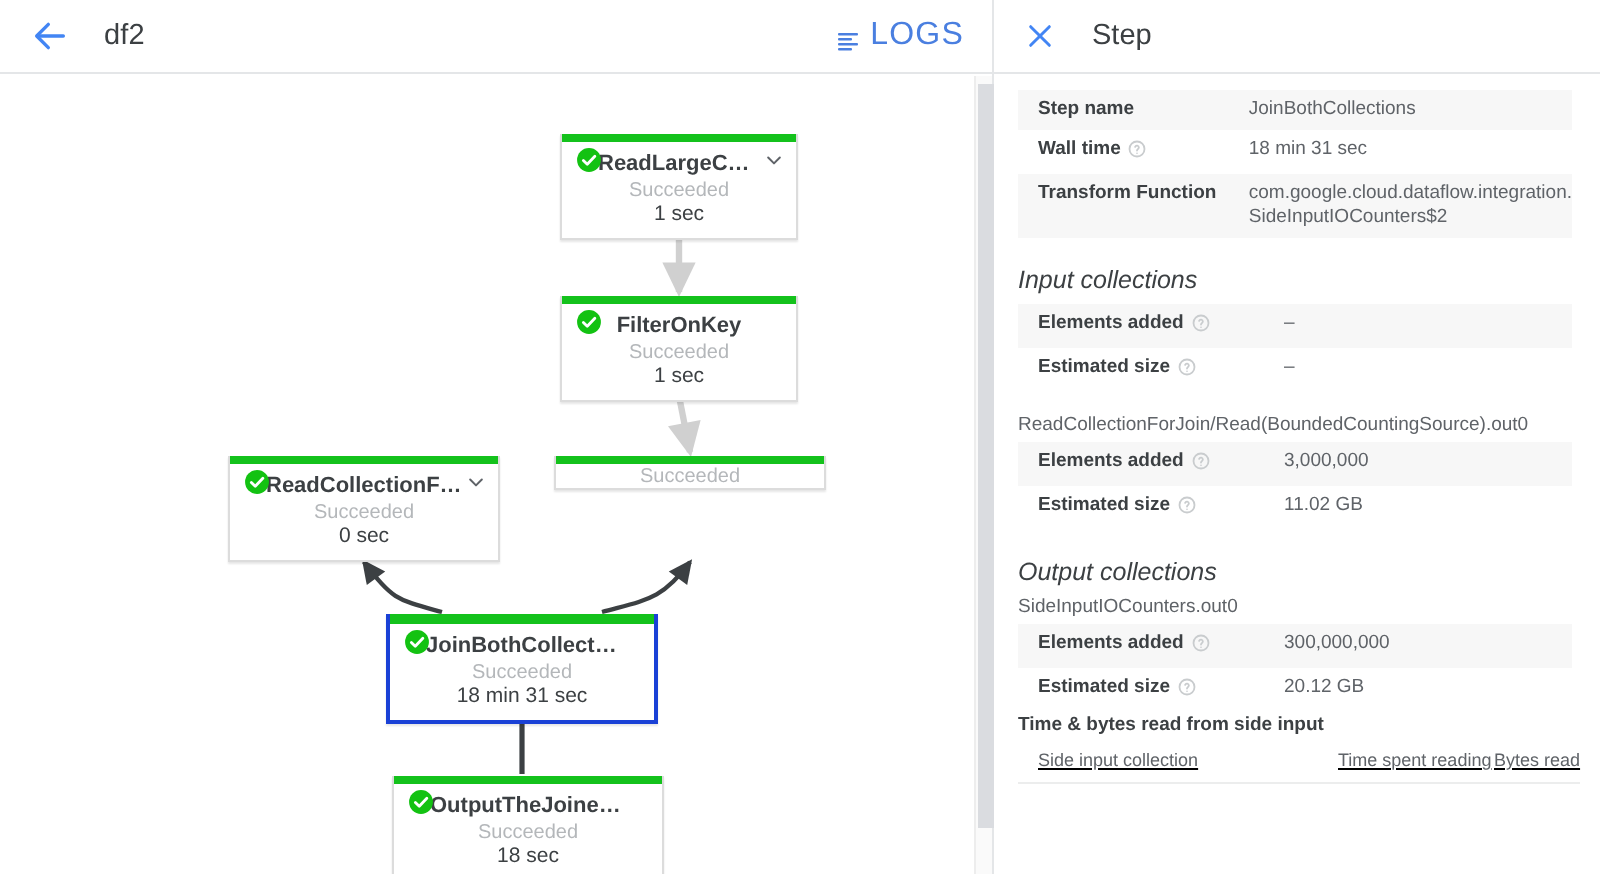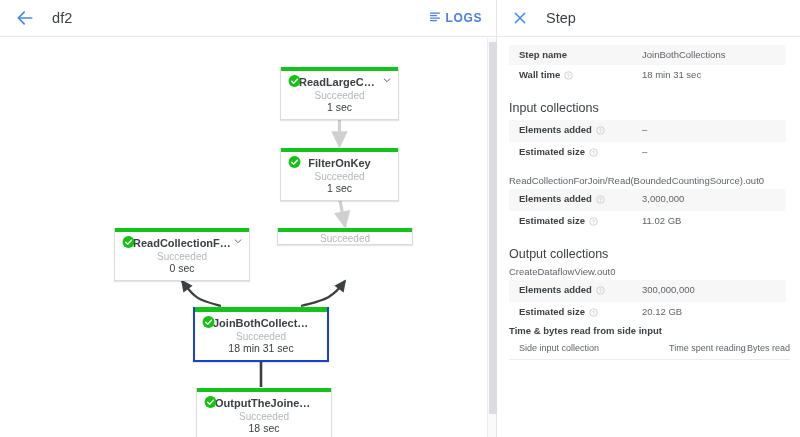--- a/index.html
+++ b/index.html
@@ -34,23 +34,23 @@
   }
   .back-arrow svg { display:block; }
   .job-title {
     margin-left: 16px;
     font-size: 14.5px;
     color: #3c4043;
     letter-spacing: .1px;
   }
   .topbar-spacer { flex: 1 1 auto; }
   .logs-btn {
-    display: flex; align-items: flex-start; gap: 5px;
+    display: flex; align-items: flex-end; gap: 5px;
     color: #4a7fe0;
-    font-size: 12px; font-weight: bold; letter-spacing: .6px;
+    font-size: 16px; font-weight: normal; letter-spacing: .6px;
     cursor: pointer;
     padding: 3px 4px;
   }
   .logs-icon { display:flex; align-items:center; }
 
   
   .graph {
     position: relative;
     width: 496px; height: 400px;
     overflow: hidden;
@@ -156,31 +156,32 @@
   table.kv tr.alt { background: #ffffff; }
   td.k { width: 123px; font-weight: bold; color: #3c4043; white-space: nowrap; }
   td.v { color: #5f6368; padding-left: 0; }
   .help {
     display: inline-block; vertical-align: -2px; margin-left: 4px;
   }
 
   .sec-title {
     font-size: 12.5px; color: #3c4043;
     margin: 14px 0 5px 0;
+    font-style: italic;
   }
   .coll-name {
     font-size: 9.5px; color: #5f6368; margin-bottom: 3px;
   }
   .spacer-gap { height: 11px; }
 
   .sim-sub {
     font-size: 9.5px; font-weight: bold; color: #3c4043;
     margin: 1px 0 3px 0;
   }
-  table.sim { width: 281px; border-collapse: collapse; table-layout: fixed; }
+  table.sim { width: 281px; border-collapse: collapse; table-layout: fixed; text-decoration: underline; }
   table.sim th {
     font-size: 9px; font-weight: normal; color: #5f6368;
     text-align: left; padding: 4px 4px 6px 10px;
     border-bottom: 1px solid #eceded;
     white-space: nowrap;
   }
   .c1 { width: 150px; } .c2 { width: 78px; } .c3 { width: 53px; }
 </style>
 </head>
 <body>
@@ -329,20 +330,24 @@
               <td class="v">JoinBothCollections</td>
             </tr>
             <tr class="alt">
               <td class="k">Wall time<span class="help"><svg width="9" height="9" viewBox="0 0 24 24" fill="none" stroke="#c9ccce" stroke-width="2.4">
                     <circle cx="12" cy="12" r="10"></circle>
                     <path d="M9.5 9.2a2.6 2.6 0 0 1 5 .9c0 1.8-2.5 2.2-2.5 3.9" stroke-linecap="round"></path>
                     <circle cx="12" cy="17.6" r="1.1" fill="#c9ccce" stroke="none"></circle>
                   </svg></span></td>
               <td class="v">18 min 31 sec</td>
             </tr>
+            <tr class="">
+              <td class="k">Transform Function</td>
+              <td class="v">com.google.cloud.dataflow.integration. SideInputIOCounters$2</td>
+            </tr>
           </tbody>
       </table>
 
       <div class="sec-title">Input collections</div>
       <div id="input-groups">
           <table class="kv">
             <tbody>
               <tr class="">
                 <td class="k">Elements added<span class="help"><svg width="9" height="9" viewBox="0 0 24 24" fill="none" stroke="#c9ccce" stroke-width="2.4">
                       <circle cx="12" cy="12" r="10"></circle>
@@ -380,21 +385,21 @@
                       <circle cx="12" cy="17.6" r="1.1" fill="#c9ccce" stroke="none"></circle>
                     </svg></span></td>
                 <td class="v">11.02 GB</td>
               </tr>
             </tbody>
           </table>
         </div>
 
       <div class="sec-title">Output collections</div>
       <div id="output-groups">
-          <div class="coll-name">CreateDataflowView.out0</div>
+          <div class="coll-name">SideInputIOCounters.out0</div>
           <table class="kv">
             <tbody>
               <tr class="">
                 <td class="k">Elements added<span class="help"><svg width="9" height="9" viewBox="0 0 24 24" fill="none" stroke="#c9ccce" stroke-width="2.4">
                       <circle cx="12" cy="12" r="10"></circle>
                       <path d="M9.5 9.2a2.6 2.6 0 0 1 5 .9c0 1.8-2.5 2.2-2.5 3.9" stroke-linecap="round"></path>
                       <circle cx="12" cy="17.6" r="1.1" fill="#c9ccce" stroke="none"></circle>
                     </svg></span></td>
                 <td class="v">300,000,000</td>
               </tr>

